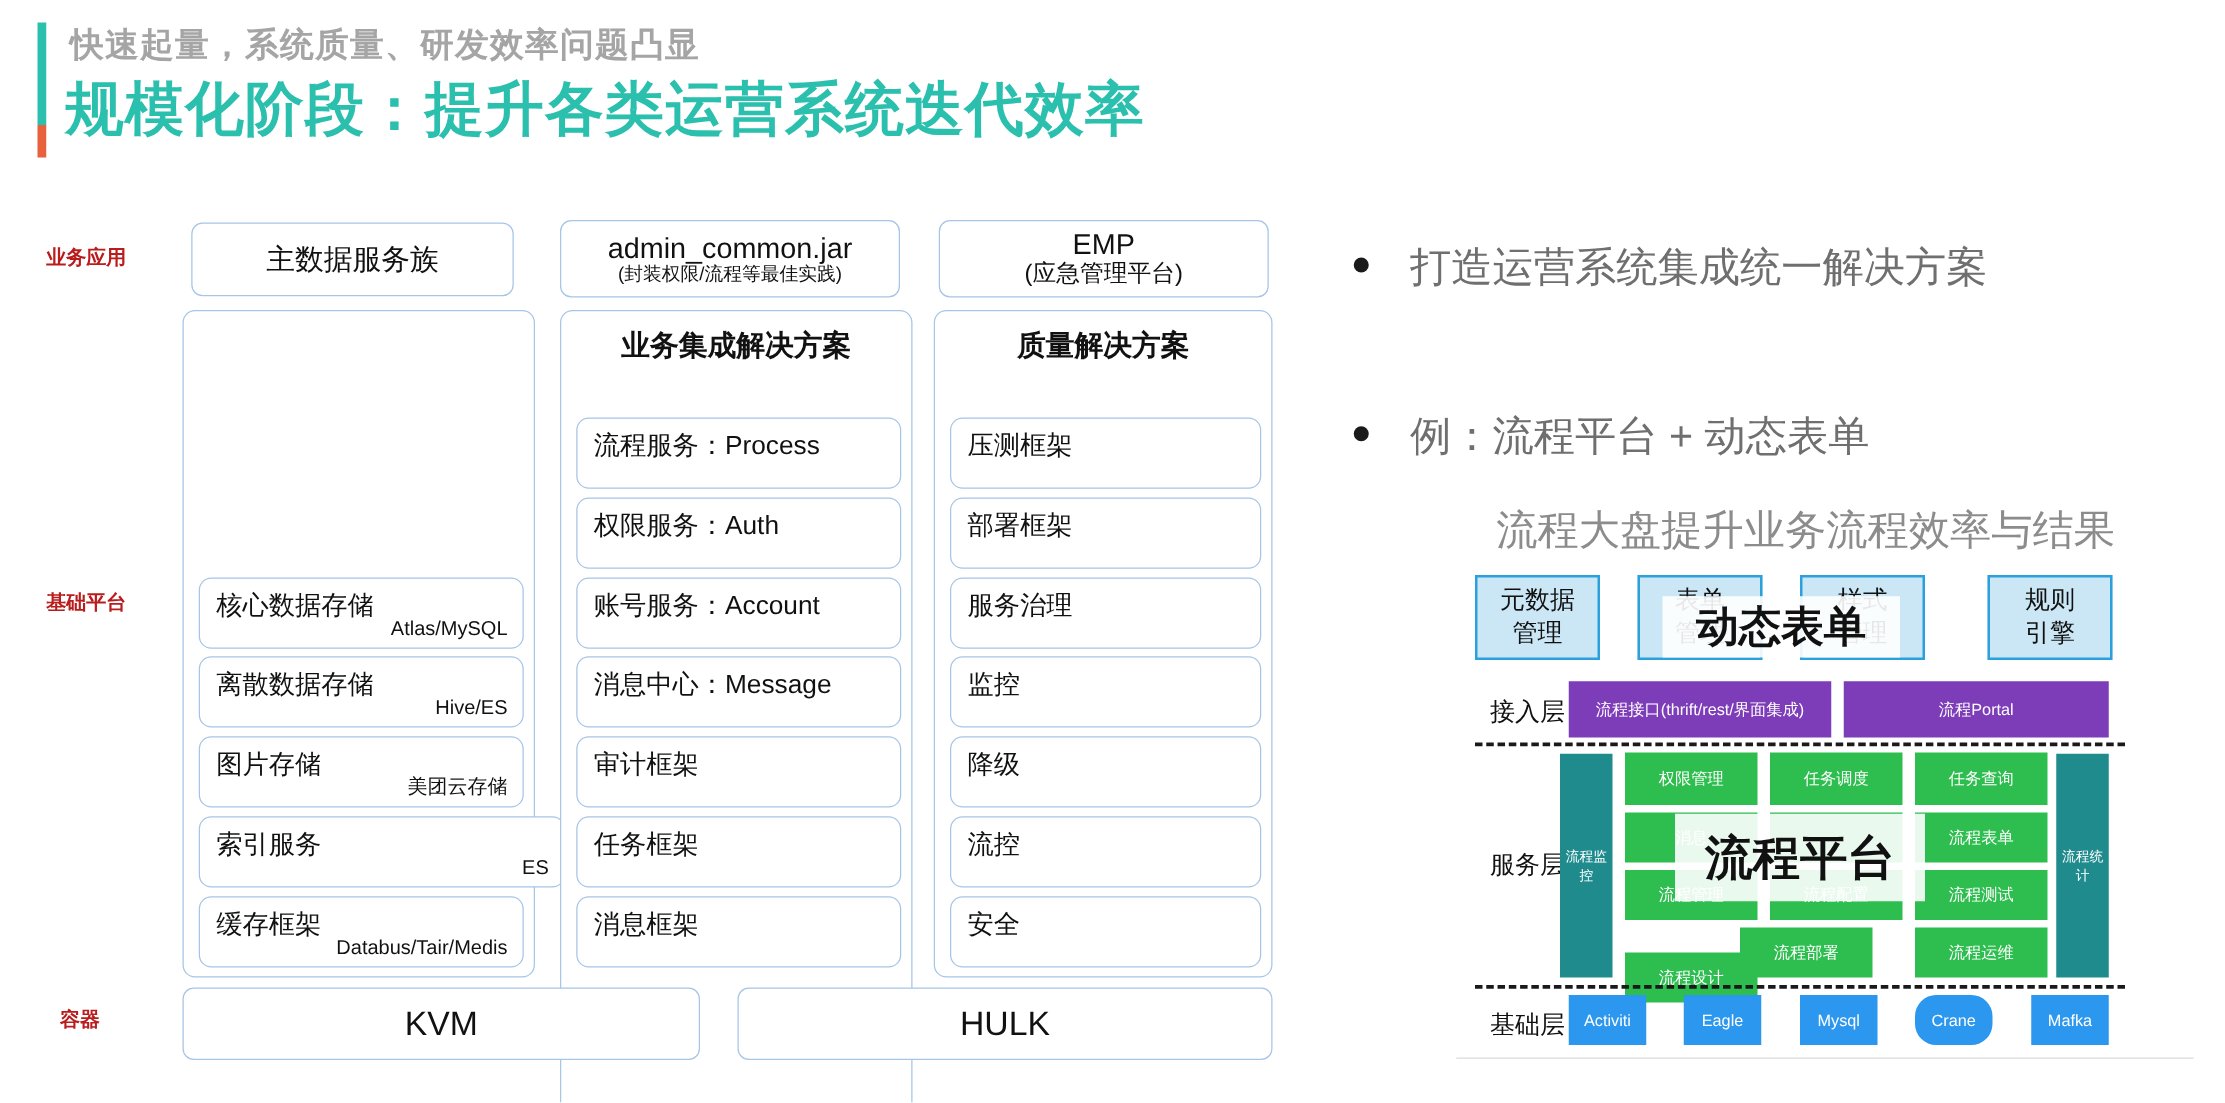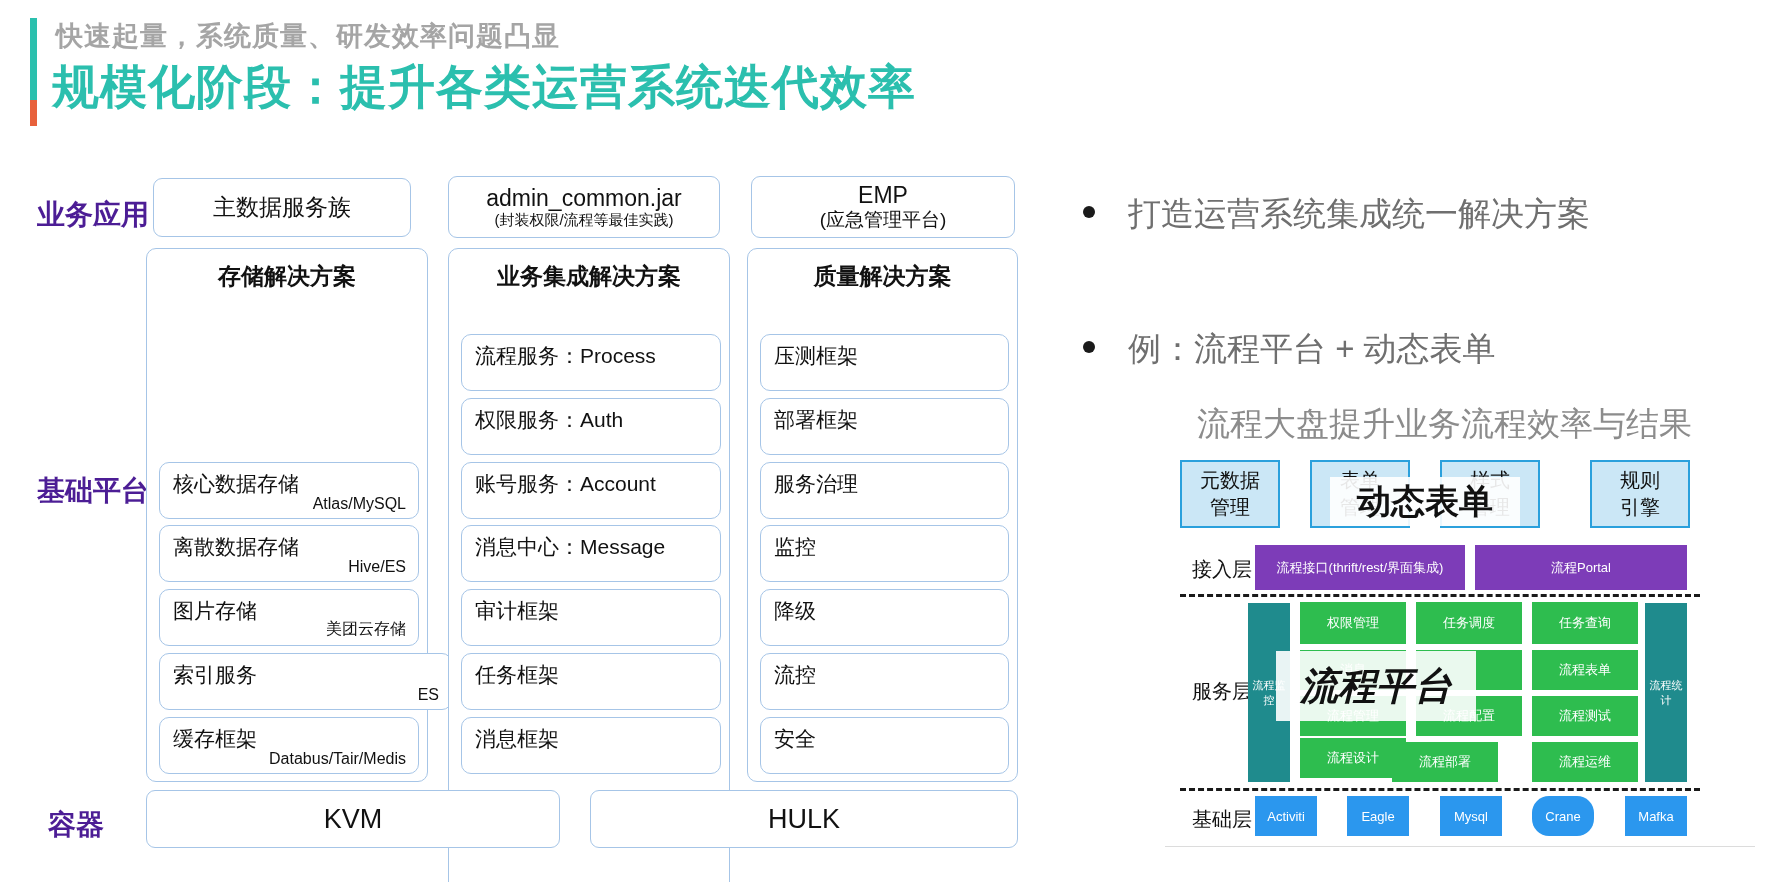--- a/index.html
+++ b/index.html
@@ -7,21 +7,21 @@
          font-family:"Liberation Sans","DejaVu Sans",sans-serif;color:#1a1a1a;}
   .abs{position:absolute;box-sizing:border-box;}
 
   
   .kicker{font-size:27px;font-weight:600;color:#a5a5a5;letter-spacing:1px;}
   .title{font-size:47px;font-weight:800;color:#2bbfae;letter-spacing:1px;white-space:nowrap;}
   .accent-top{background:#2bc0ae;}
   .accent-bottom{background:#e8613c;}
 
   
-  .rowlabel{font-size:28px;font-weight:600;color:#4c1d95;white-space:nowrap;}
+  .rowlabel{font-size:16px;font-weight:600;color:#b91c1c;white-space:nowrap;}
   .obox{background:#fff;border:1.6px solid #a6c5e7;border-radius:9px;display:flex;
         flex-direction:column;align-items:center;justify-content:center;text-align:center;}
   .obox .t1{font-size:23px;color:#111;line-height:1.15;}
   .obox .t2{font-size:15px;color:#111;line-height:1.2;}
   .obox .t2b{font-size:19px;color:#111;line-height:1.2;}
   .col{background:#fff;border:1.6px solid #a6c5e7;border-radius:10px;}
   .colhead{position:absolute;left:0;right:0;top:12px;text-align:center;
            font-size:23px;font-weight:700;color:#111;}
   .ibox{position:absolute;background:#fff;border:1.4px solid #a6c5e7;border-radius:10px;}
   .ibox .main{position:absolute;left:13px;top:7px;font-size:21px;color:#111;white-space:nowrap;}
@@ -73,21 +73,20 @@
   <div class="abs obox" style="left:448px;top:176px;width:272px;height:62px;">
     <div class="t1">admin_common.jar</div>
     <div class="t2">(封装权限/流程等最佳实践)</div>
   </div>
   <div class="abs obox" style="left:751px;top:176px;width:264px;height:62px;">
     <div class="t1">EMP</div>
     <div class="t2b">(应急管理平台)</div>
   </div>
 
   <div class="abs col" style="left:146px;top:248px;width:282px;height:534px;">
-    <div class="colhead">存储解决方案</div>
     <div class="ibox" style="left:12px;top:213px;width:258px;height:55px;">
       <div class="main">核心数据存储</div>
       <div class="sub">Atlas/MySQL</div>
     </div>
     <div class="ibox" style="left:12px;top:276px;width:258px;height:55px;">
       <div class="main">离散数据存储</div>
       <div class="sub">Hive/ES</div>
     </div>
     <div class="ibox" style="left:12px;top:340px;width:258px;height:55px;">
       <div class="main">图片存储</div>
@@ -194,25 +193,25 @@
   <div class="abs gbox" style="left:1532px;top:602px;width:106px;height:42px;">任务查询</div>
 
   <div class="abs gbox" style="left:1300px;top:650px;width:106px;height:40px;">消息</div>
   <div class="abs gbox" style="left:1416px;top:650px;width:106px;height:40px;"></div>
   <div class="abs gbox" style="left:1532px;top:650px;width:106px;height:40px;">流程表单</div>
 
   <div class="abs gbox" style="left:1300px;top:696px;width:106px;height:40px;">流程管理</div>
   <div class="abs gbox" style="left:1416px;top:696px;width:106px;height:40px;">流程配置</div>
   <div class="abs gbox" style="left:1532px;top:696px;width:106px;height:40px;">流程测试</div>
 
-  <div class="abs gbox" style="left:1300px;top:738px;width:106px;height:40px;font-family:Liberation Mono, monospace;">流程设计</div>
+  <div class="abs gbox" style="left:1300px;top:762px;width:106px;height:40px;font-family:Liberation Mono, monospace;">流程设计</div>
   <div class="abs gbox" style="left:1392px;top:742px;width:106px;height:40px;">流程部署</div>
   <div class="abs gbox" style="left:1532px;top:742px;width:106px;height:40px;">流程运维</div>
 
-  <div class="abs overlay platform" style="left:1276px;top:651px;width:200px;height:70px;font-style:italic;">流程平台</div>
+  <div class="abs overlay platform" style="left:1340px;top:651px;width:200px;height:70px;">流程平台</div>
 
   <div class="abs dashline" style="left:1180px;top:788px;width:520px;"></div>
 
   <div class="abs layerlabel" style="left:1192px;top:806px;">基础层</div>
   <div class="abs bbox" style="left:1255px;top:796px;width:62px;height:40px;">Activiti</div>
   <div class="abs bbox" style="left:1347px;top:796px;width:62px;height:40px;">Eagle</div>
   <div class="abs bbox" style="left:1440px;top:796px;width:62px;height:40px;">Mysql</div>
   <div class="abs bbox" style="left:1532px;top:796px;width:62px;height:40px;border-radius:17px;">Crane</div>
   <div class="abs bbox" style="left:1625px;top:796px;width:62px;height:40px;">Mafka</div>
 

